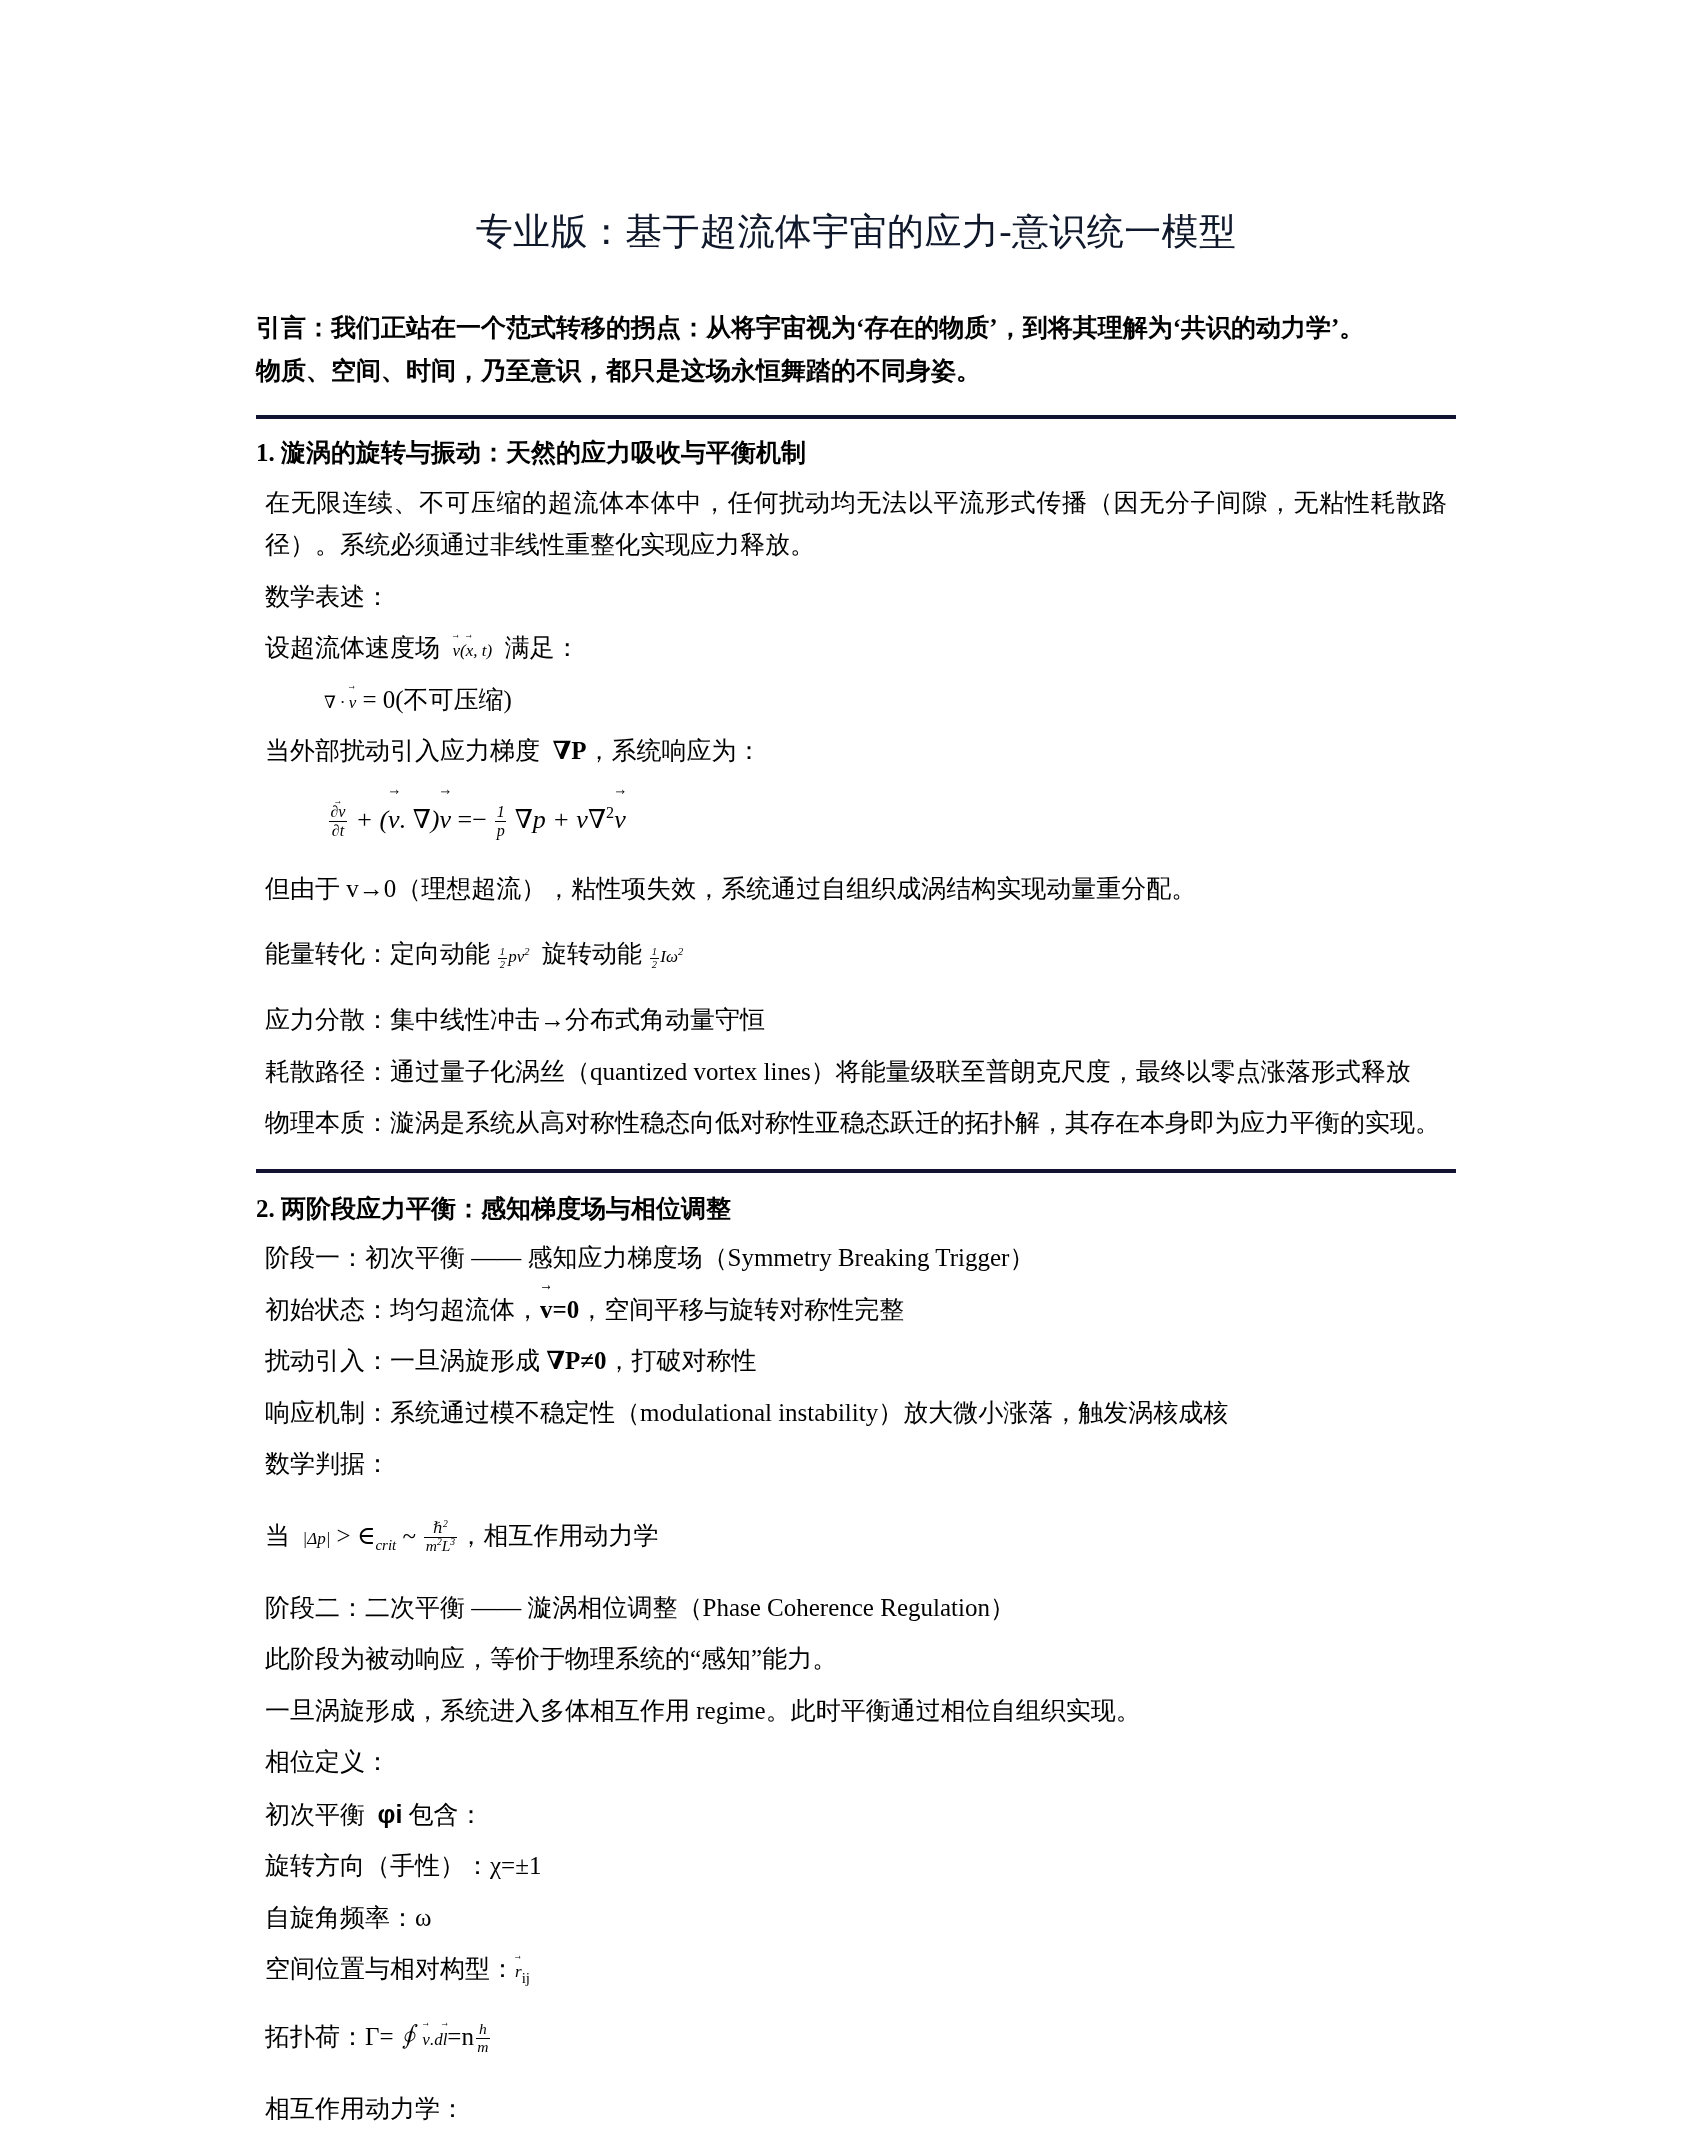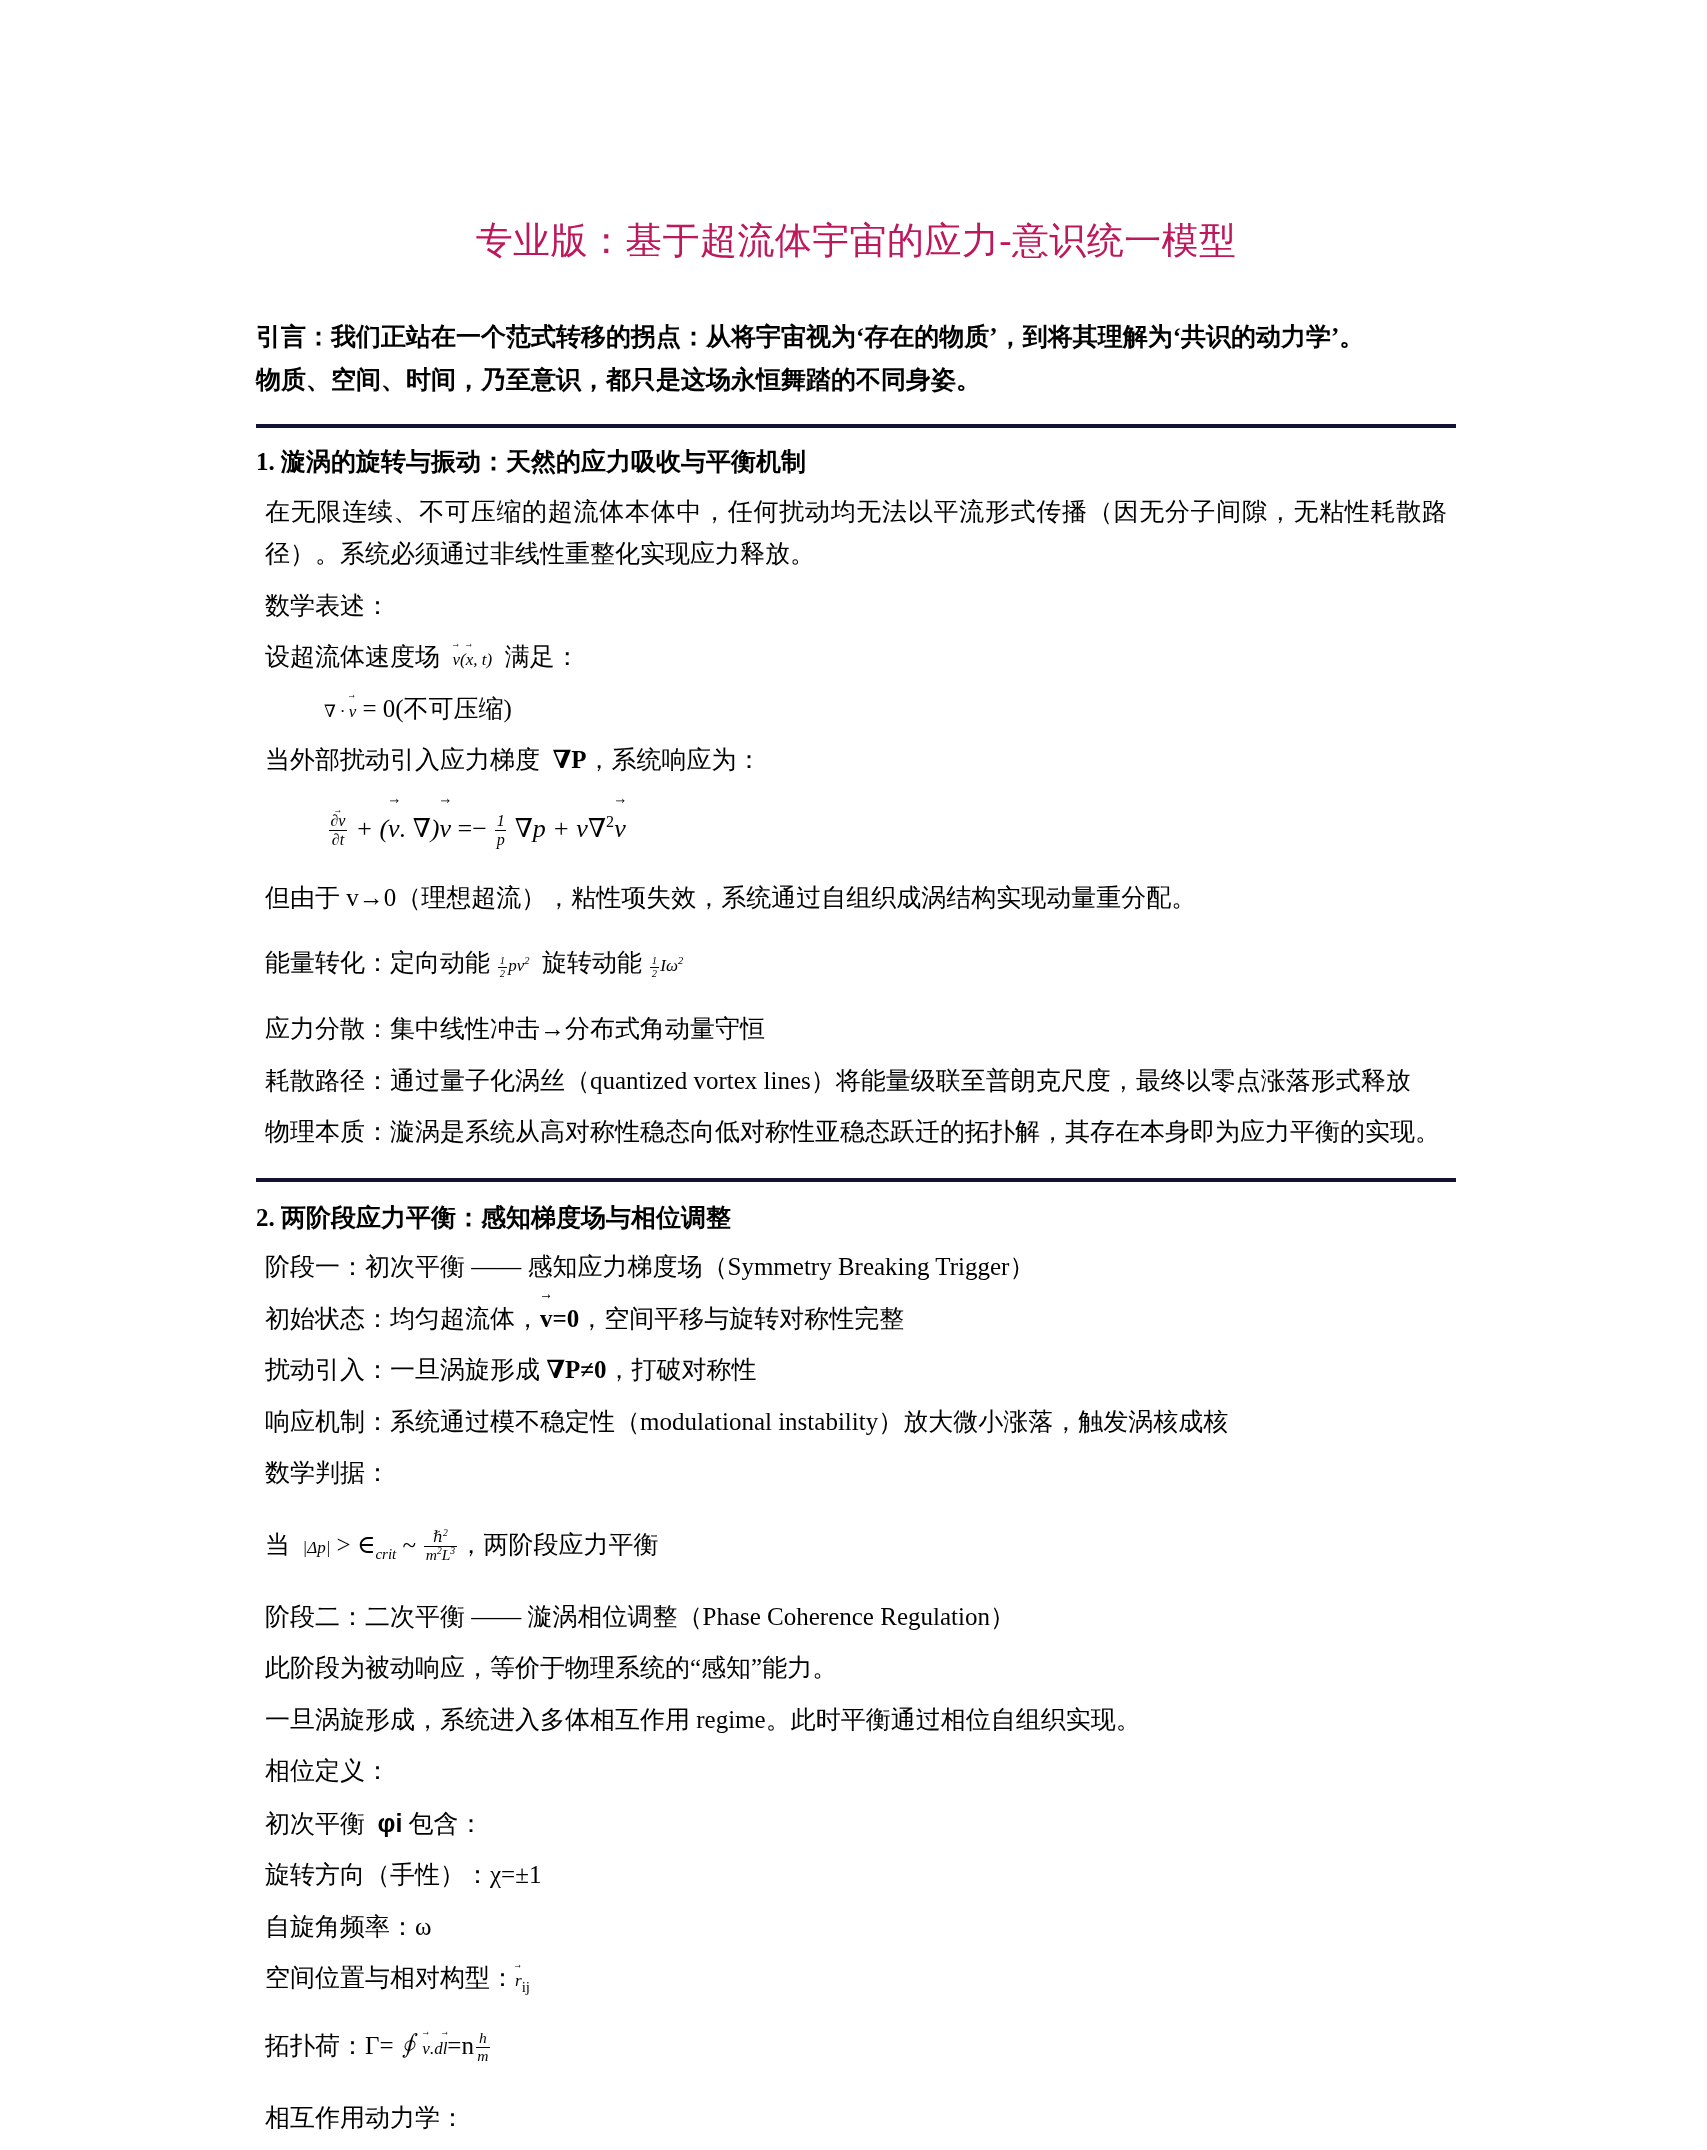--- a/index.html
+++ b/index.html
@@ -29,24 +29,24 @@
     width: 1200px;
   }
 
   
   .doc-title {
     text-align: center;
     font-family: "Liberation Serif", "DejaVu Serif", serif;
     font-size: 37px;
     line-height: 1.25;
     font-weight: 400;
-    margin: 9px;
+    margin: 0;
     padding-top: 209px;
     letter-spacing: 0.4px;
-    color: #be185d;
+    color: #0f172a;
   }
 
   
   .intro {
     margin-top: 51px;
     font-size: 25px;
     line-height: 1.72;
     font-weight: 700;
     letter-spacing: 0px;
     text-align: justify;
@@ -231,21 +231,21 @@
 
     <div class="gap-md"></div>
 
     <div class="p">
       <span>当</span>&nbsp;&nbsp;<span class="math">|Δp|</span>
       <span class="math-up"> &gt; ∈</span><sub class="s math">crit</sub>
       <span class="math-up">~</span>
       <span class="frac math">
         <span class="num">ℏ<sup class="s">2</sup></span>
         <span class="den">m<sup class="s">2</sup>L<sup class="s">3</sup></span>
-      </span><span>，两阶段应力平衡</span>
+      </span><span>，相互作用动力学</span>
     </div>
 
     <div class="gap-md"></div>
 
     <div class="p">阶段二：二次平衡 —— 漩涡相位调整（Phase Coherence Regulation）</div>
 
     <div class="p">此阶段为被动响应，等价于物理系统的“感知”能力。</div>
 
     <div class="p">一旦涡旋形成，系统进入多体相互作用 regime。此时平衡通过相位自组织实现。</div>
 

